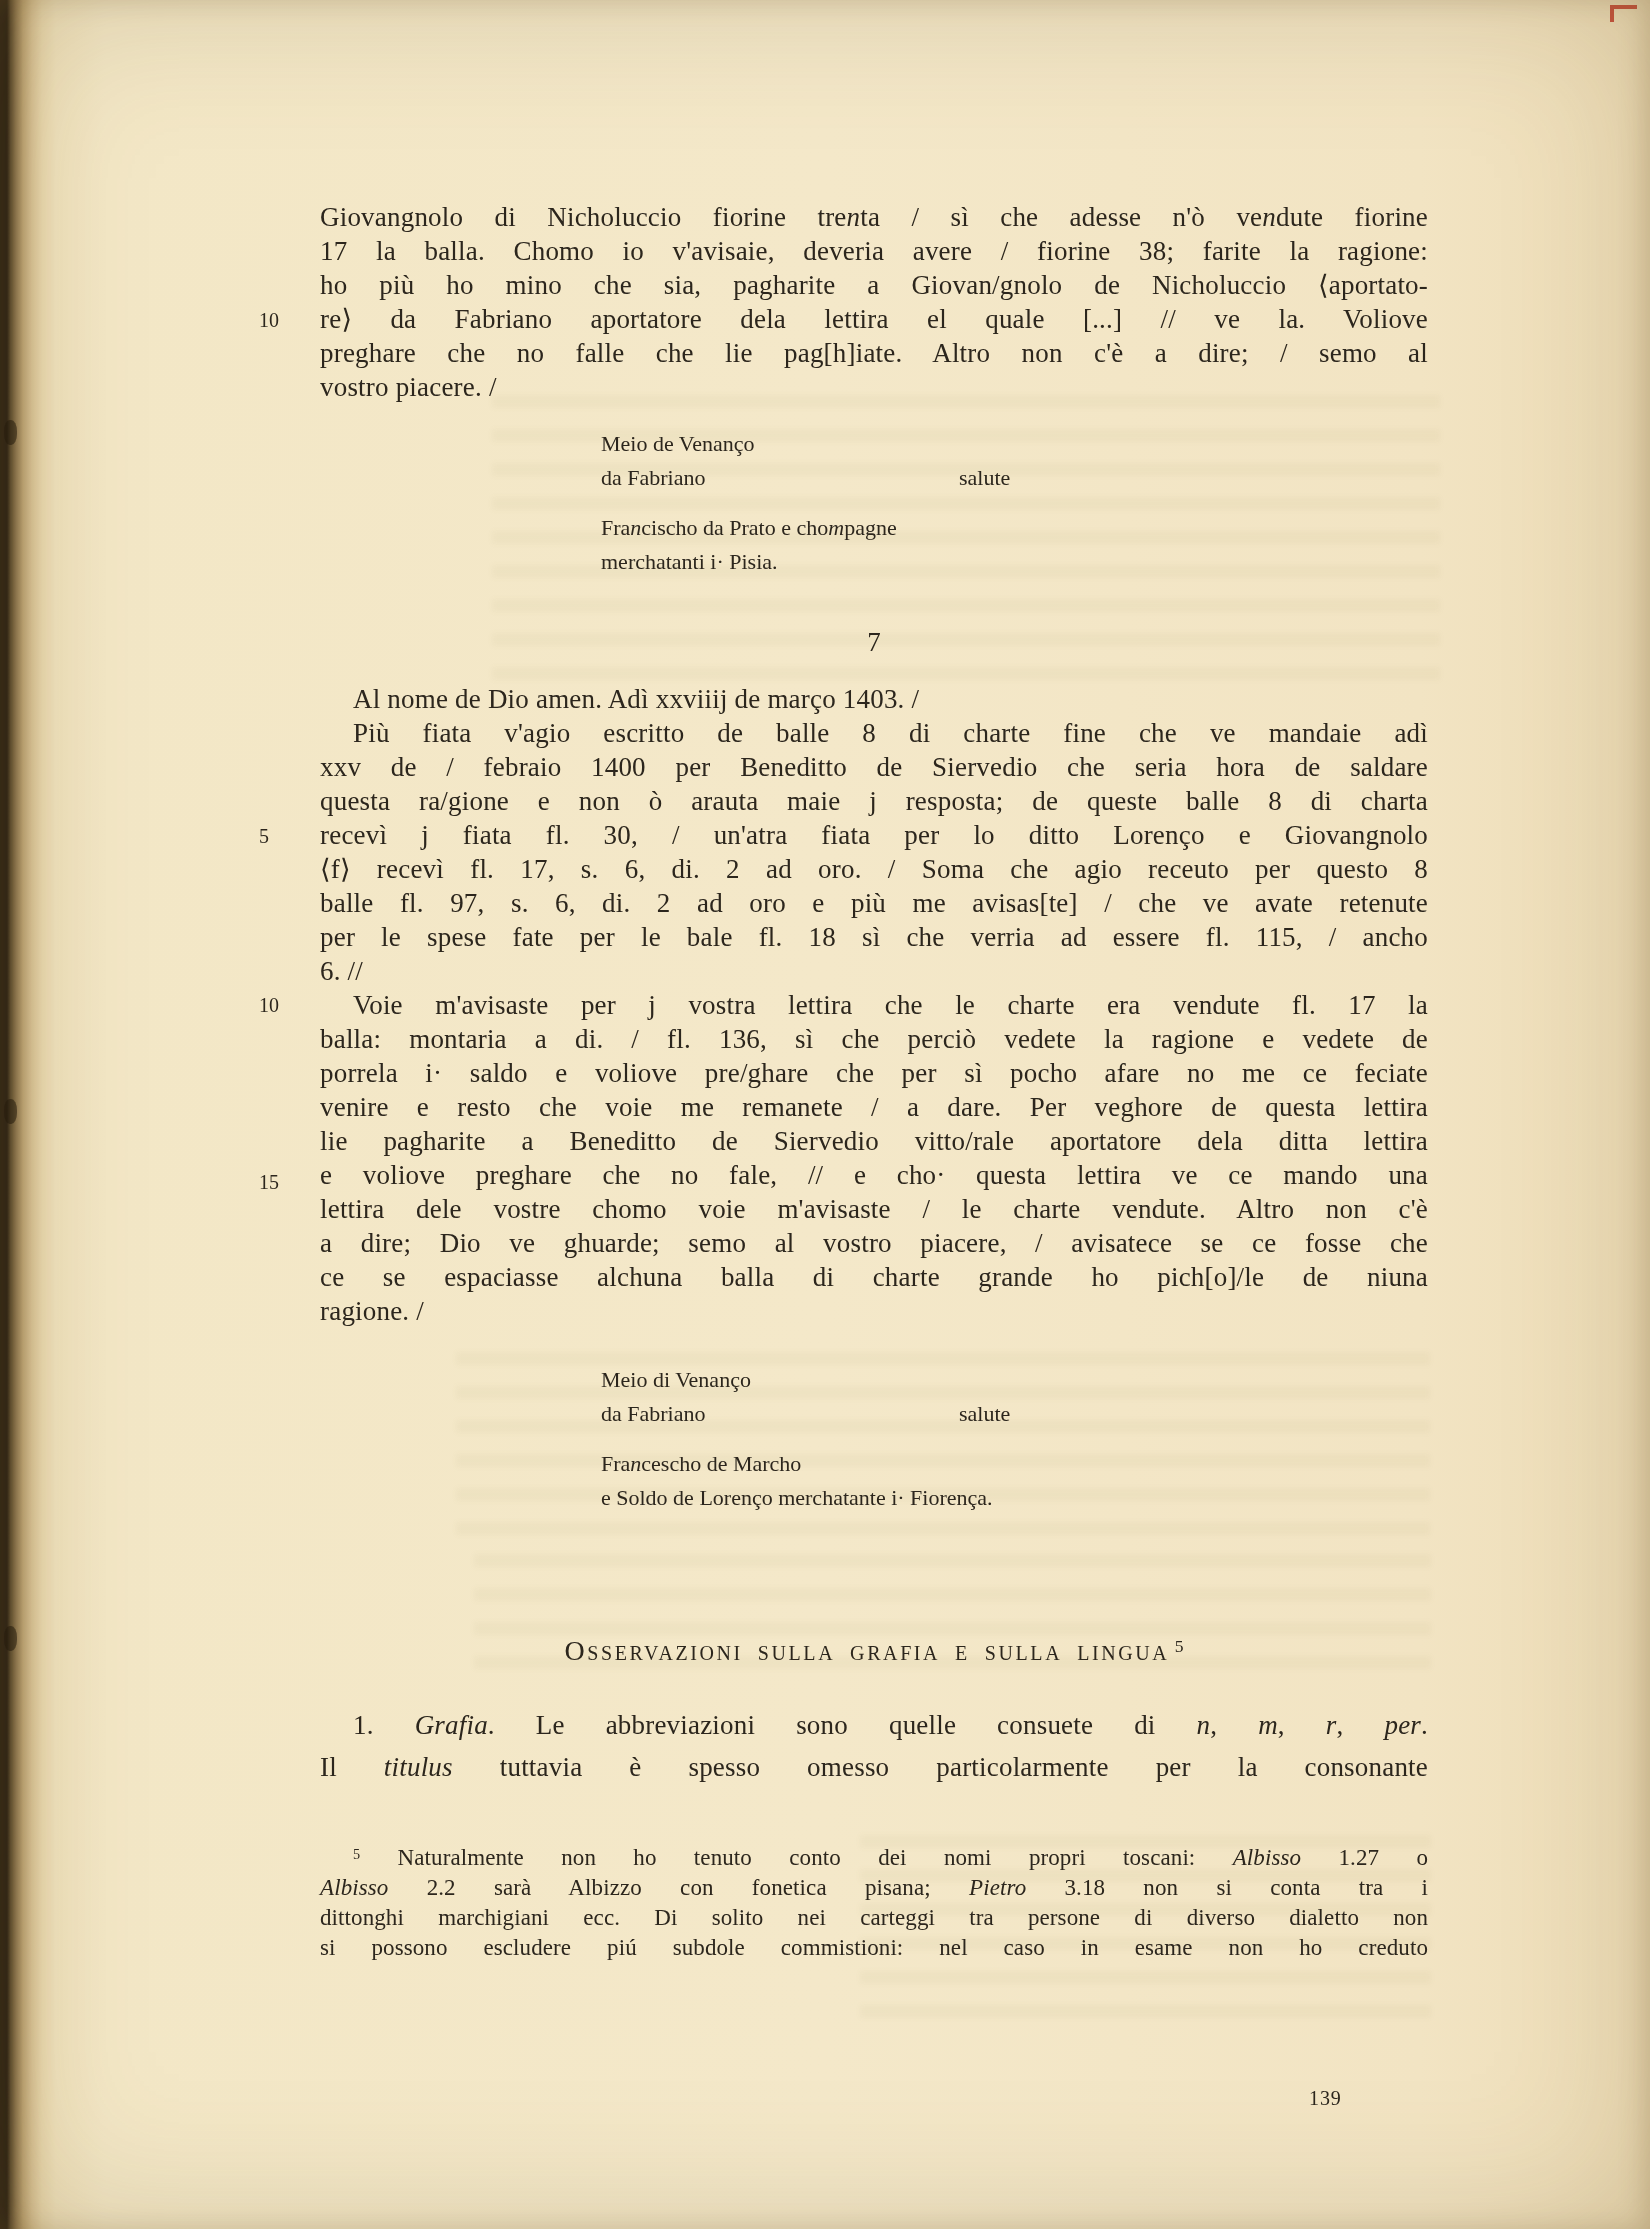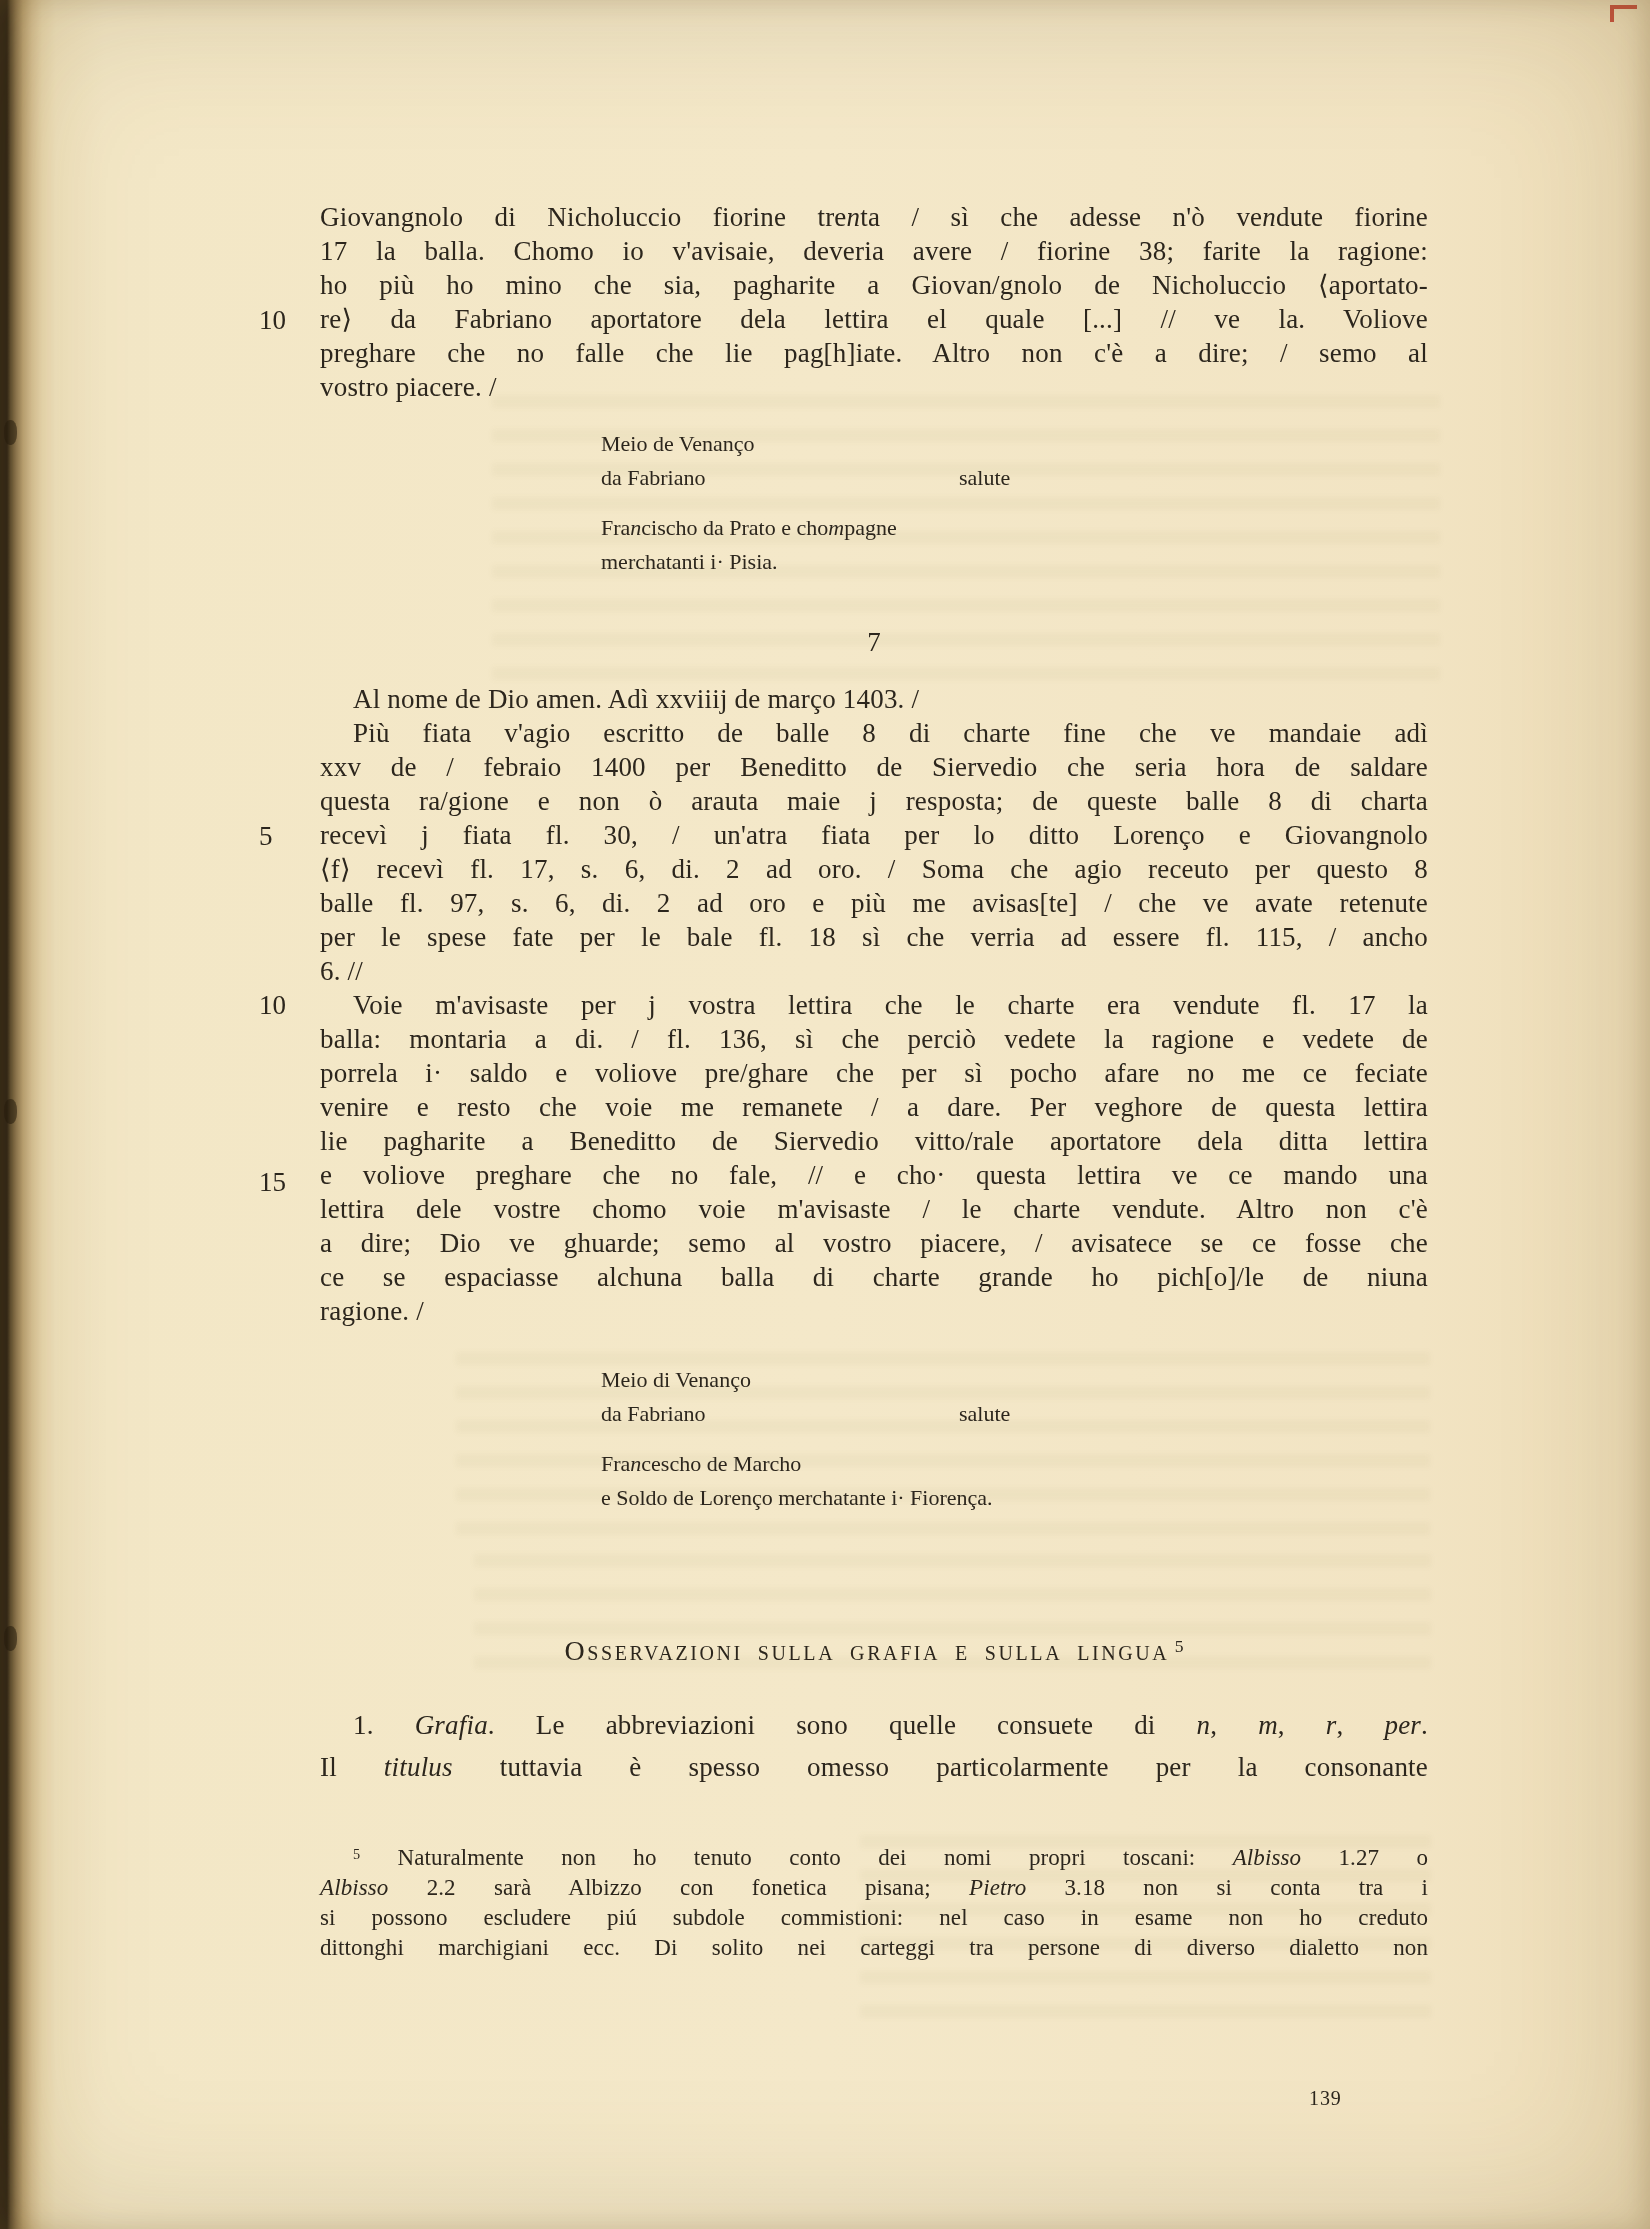--- a/index.html
+++ b/index.html
@@ -17,21 +17,21 @@
     box-shadow:inset 0 0 149px rgba(110,85,40,.22), inset -5.3px 0 26px rgba(120,90,45,.25);}
   .stitch{position:absolute;left:4.4px;width:13px;height:24.6px;border-radius:45%;
     background:rgba(28,20,10,.55);}
   .redmark{position:absolute;left:1610px;top:5.3px;width:23px;height:13px;
     border-top:4.4px solid #c23a28;border-left:4.4px solid #c23a28;opacity:.85;}
   .bleed{position:absolute;filter:blur(2.6px);opacity:.55;pointer-events:none;
     background:repeating-linear-gradient(180deg,
       rgba(148,138,82,.10) 0 13px, rgba(148,138,82,0) 13px 34px);}
   .content{position:absolute;left:320px;top:200px;width:1108px;}
   .rel{position:relative;}
-  .mnum{position:absolute;left:-61px;width:40px;font-size:27px;line-height:34px;text-align:left;}
+  .mnum{position:absolute;left:-61px;width:40px;font-size:20px;line-height:34px;text-align:left;}
   .ln{font-size:27px;line-height:34px;letter-spacing:0.2px;
       text-align:justify;text-align-last:justify;}
   .ln.left{text-align-last:left;}
   .indent{text-indent:33px;}
   .intro{margin-top:23px;}
   .sln{font-size:22px;line-height:34px;}
   .sig{margin:23px 0 0 281px;}
   .sig .rcpt{margin-top:16px;}
   .salute{position:absolute;left:358px;top:0;font-family:Liberation Serif, serif;}
   .letterno{margin-top:46px;text-align:center;font-size:27px;line-height:34px;}
@@ -140,22 +140,22 @@
     </div>
 
     <div class="grafia">
         <div class="gln indent">1. <i>Grafia</i>. Le abbreviazioni sono quelle consuete di <i>n</i>, <i>m</i>, <i>r</i>, <i>per</i>.</div>
         <div class="gln">Il <i>titulus</i> tuttavia è spesso omesso particolarmente per la consonante</div>
       </div>
 
     <div class="fnote">
         <div class="fln indent"><sup>5</sup> Naturalmente non ho tenuto conto dei nomi propri toscani: <i>Albisso</i> 1.27 o</div>
         <div class="fln"><i>Albisso</i> 2.2 sarà Albizzo con fonetica pisana; <i>Pietro</i> 3.18 non si conta tra i</div>
+        <div class="fln">dittonghi marchigiani ecc. Di solito nei carteggi tra persone di diverso dialetto non</div>
         <div class="fln">si possono escludere piú subdole commistioni: nel caso in esame non ho creduto</div>
-        <div class="fln">dittonghi marchigiani ecc. Di solito nei carteggi tra persone di diverso dialetto non</div>
       </div>
 
   </div>
 
   <div class="pagenum">139</div>
   <div class="vignette"></div>
 </div>
 
 
 </body></html>

